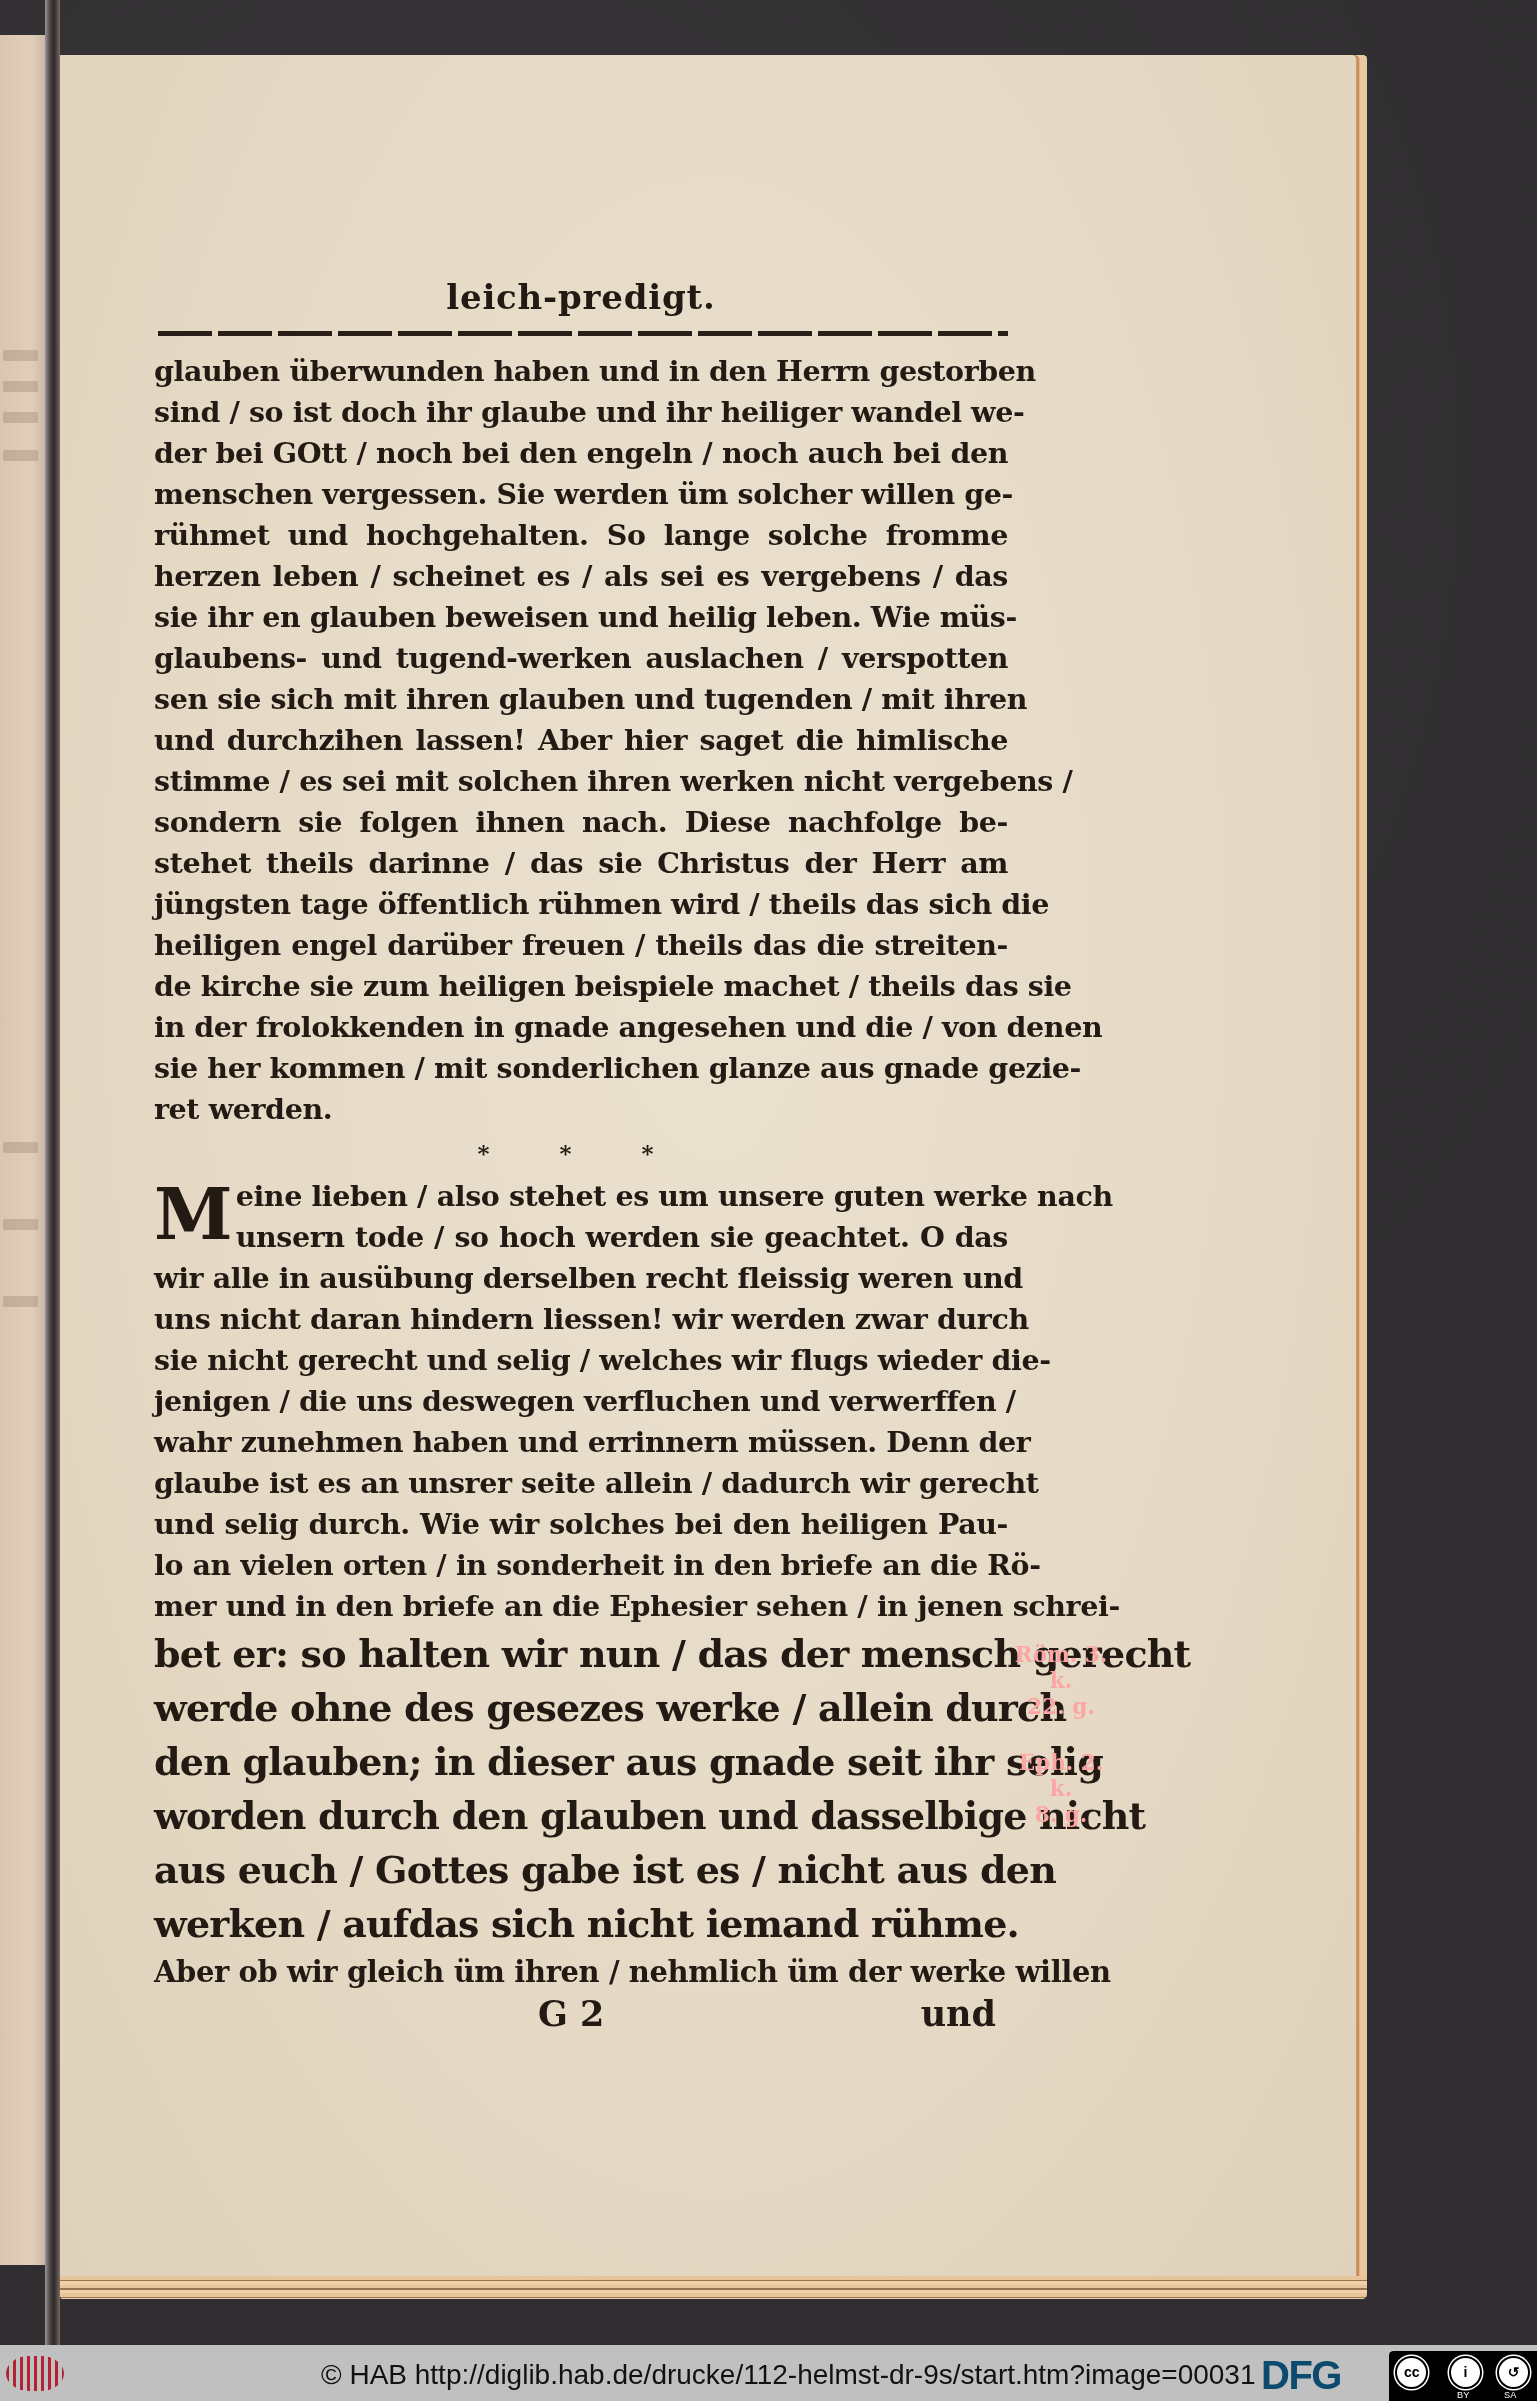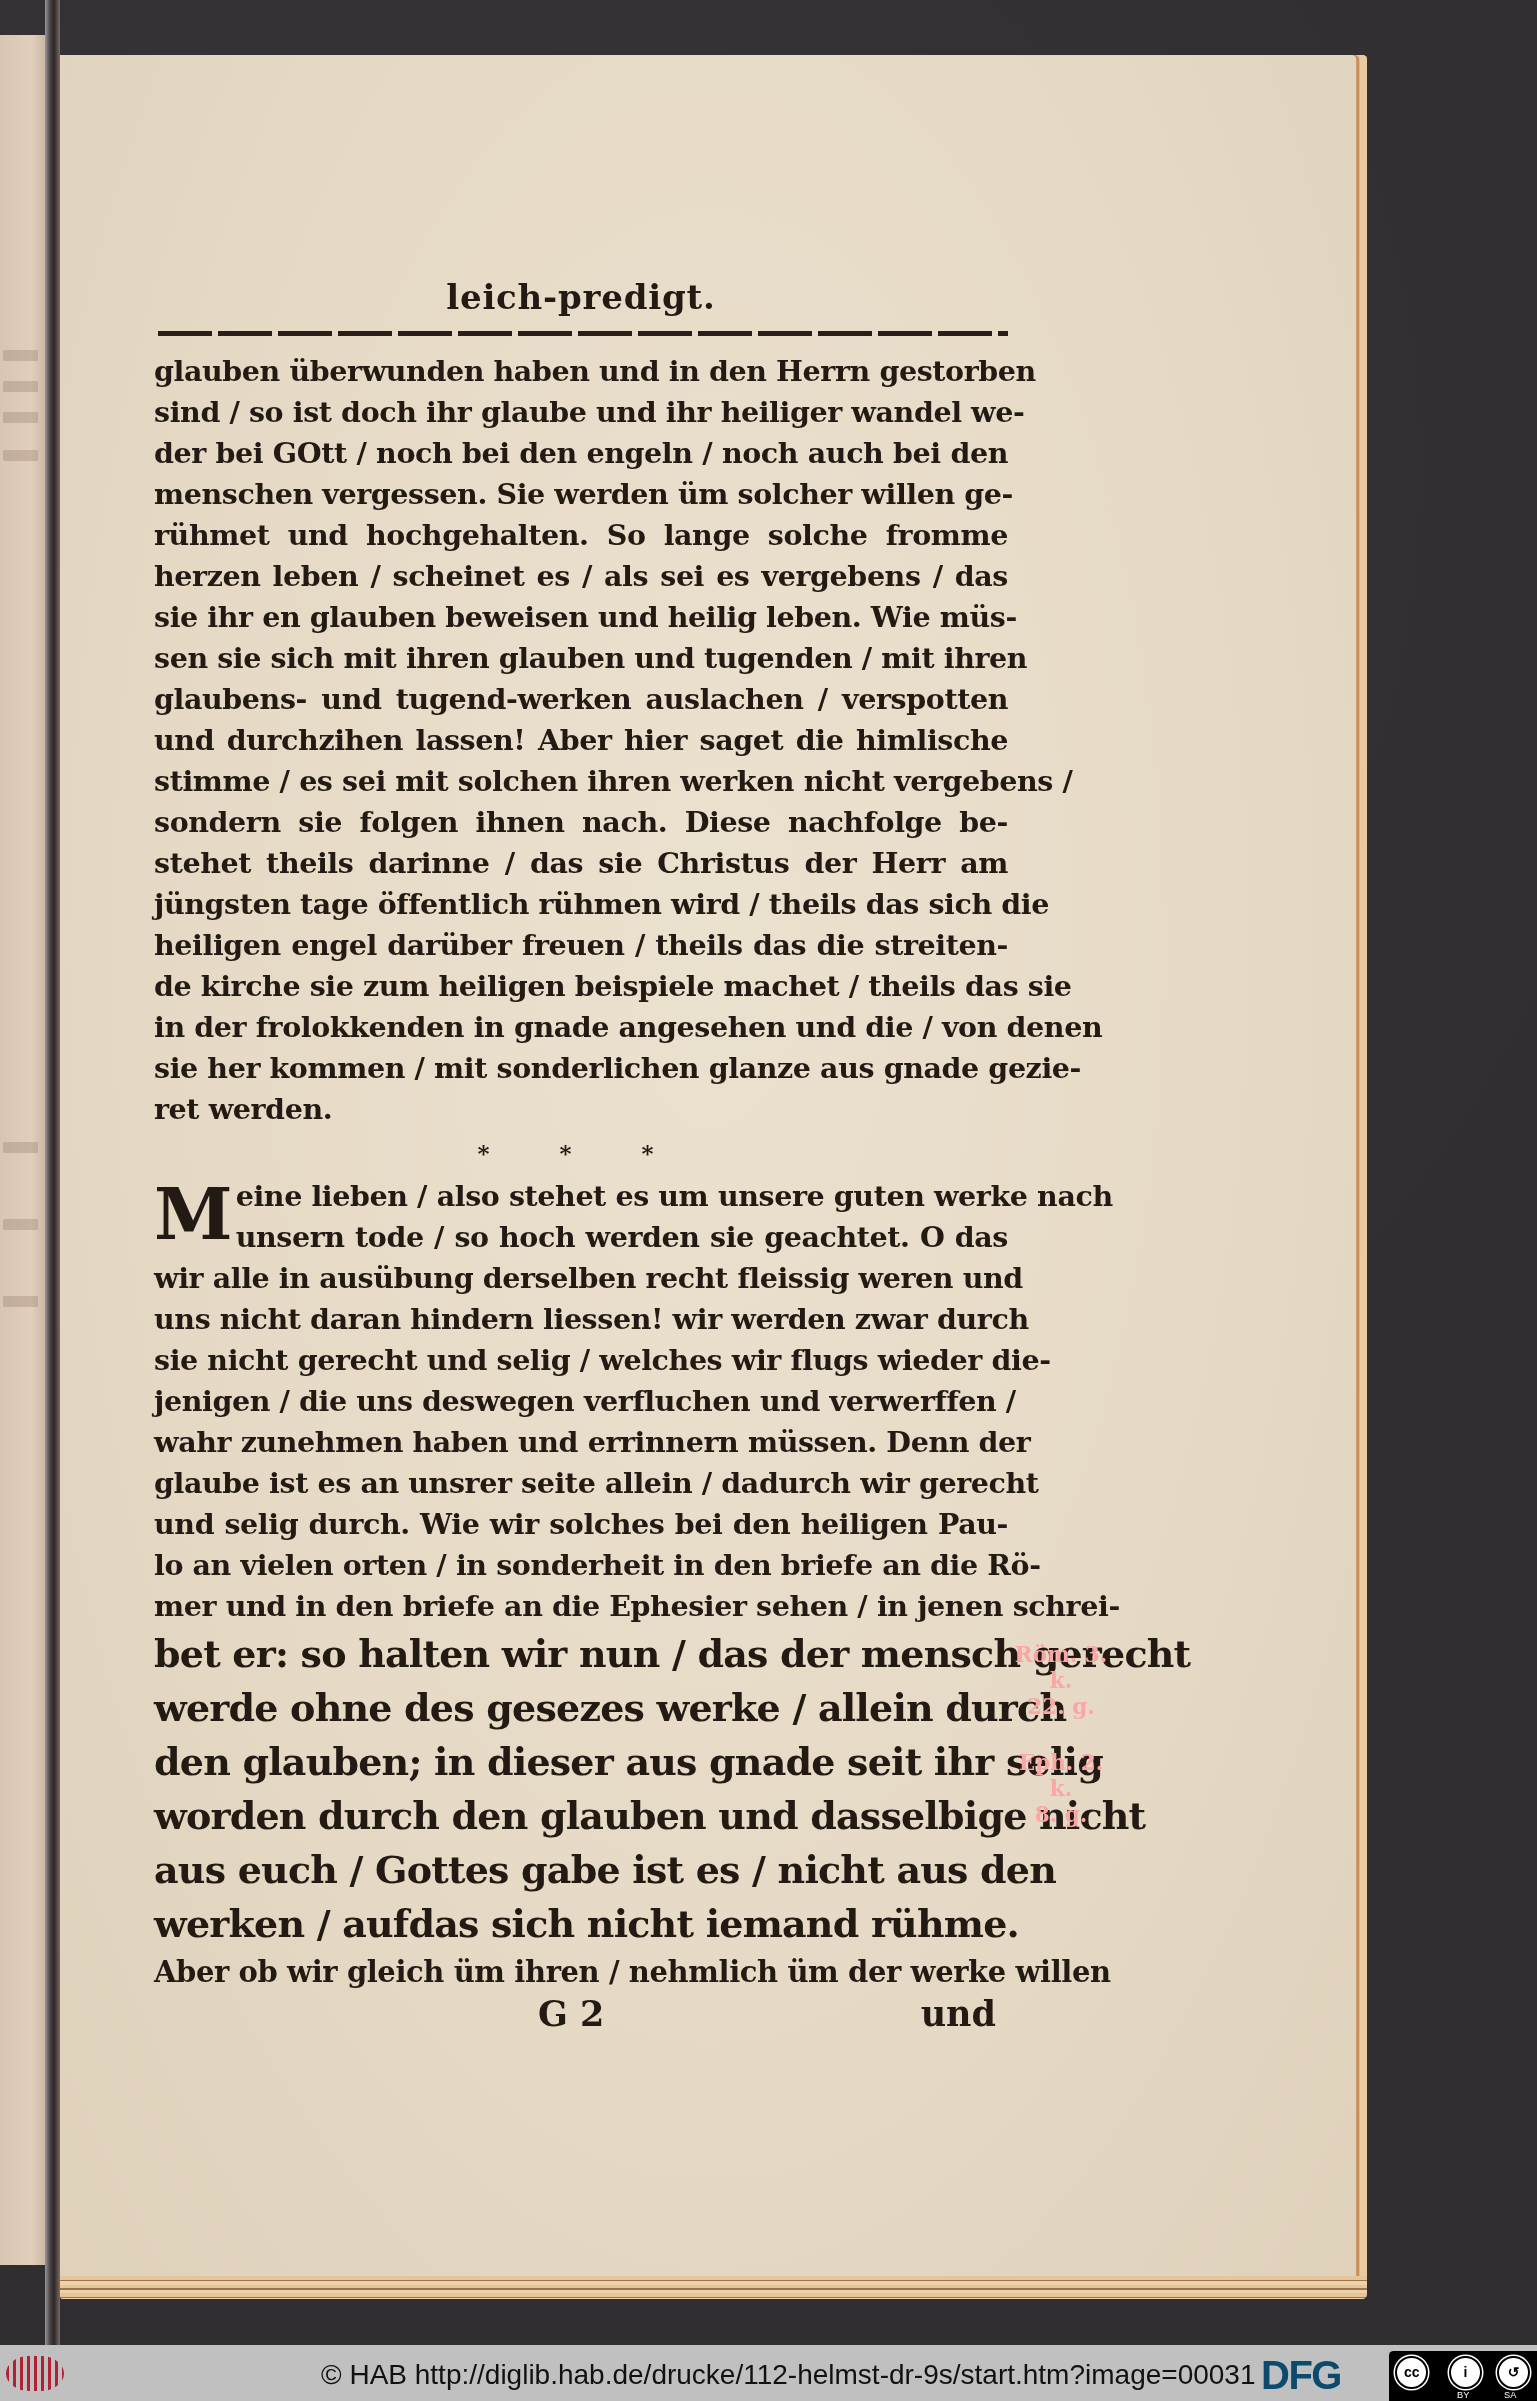--- a/index.html
+++ b/index.html
@@ -131,22 +131,22 @@
 
   <div class="lines">
     <div>
       <div class="line">glauben überwunden haben und in den Herrn gestorben</div>
       <div class="line">sind / so ist doch ihr glaube und ihr heiliger wandel we-</div>
       <div class="line">der bei GOtt / noch bei den engeln / noch auch bei den</div>
       <div class="line">menschen vergessen.   Sie werden üm solcher willen ge-</div>
       <div class="line">rühmet und hochgehalten.   So lange solche fromme</div>
       <div class="line">herzen leben / scheinet es / als sei es vergebens / das</div>
       <div class="line">sie ihr en glauben beweisen und heilig leben.   Wie müs-</div>
+      <div class="line">glaubens- und tugend-werken auslachen / verspotten</div>
       <div class="line">sen sie sich mit ihren glauben und tugenden / mit ihren</div>
-      <div class="line">glaubens- und tugend-werken auslachen / verspotten</div>
       <div class="line">und durchzihen lassen!  Aber hier saget die himlische</div>
       <div class="line">stimme / es sei mit solchen ihren werken nicht vergebens /</div>
       <div class="line">sondern sie folgen ihnen nach.    Diese nachfolge be-</div>
       <div class="line">stehet theils darinne / das sie Christus der Herr am</div>
       <div class="line">jüngsten tage öffentlich rühmen wird / theils das sich die</div>
       <div class="line">heiligen engel darüber freuen / theils das die streiten-</div>
       <div class="line">de kirche sie zum heiligen beispiele machet / theils das sie</div>
       <div class="line">in der frolokkenden in gnade angesehen und die / von denen</div>
       <div class="line">sie her kommen / mit sonderlichen glanze aus gnade gezie-</div>
       <div class="line last">ret werden.</div>

